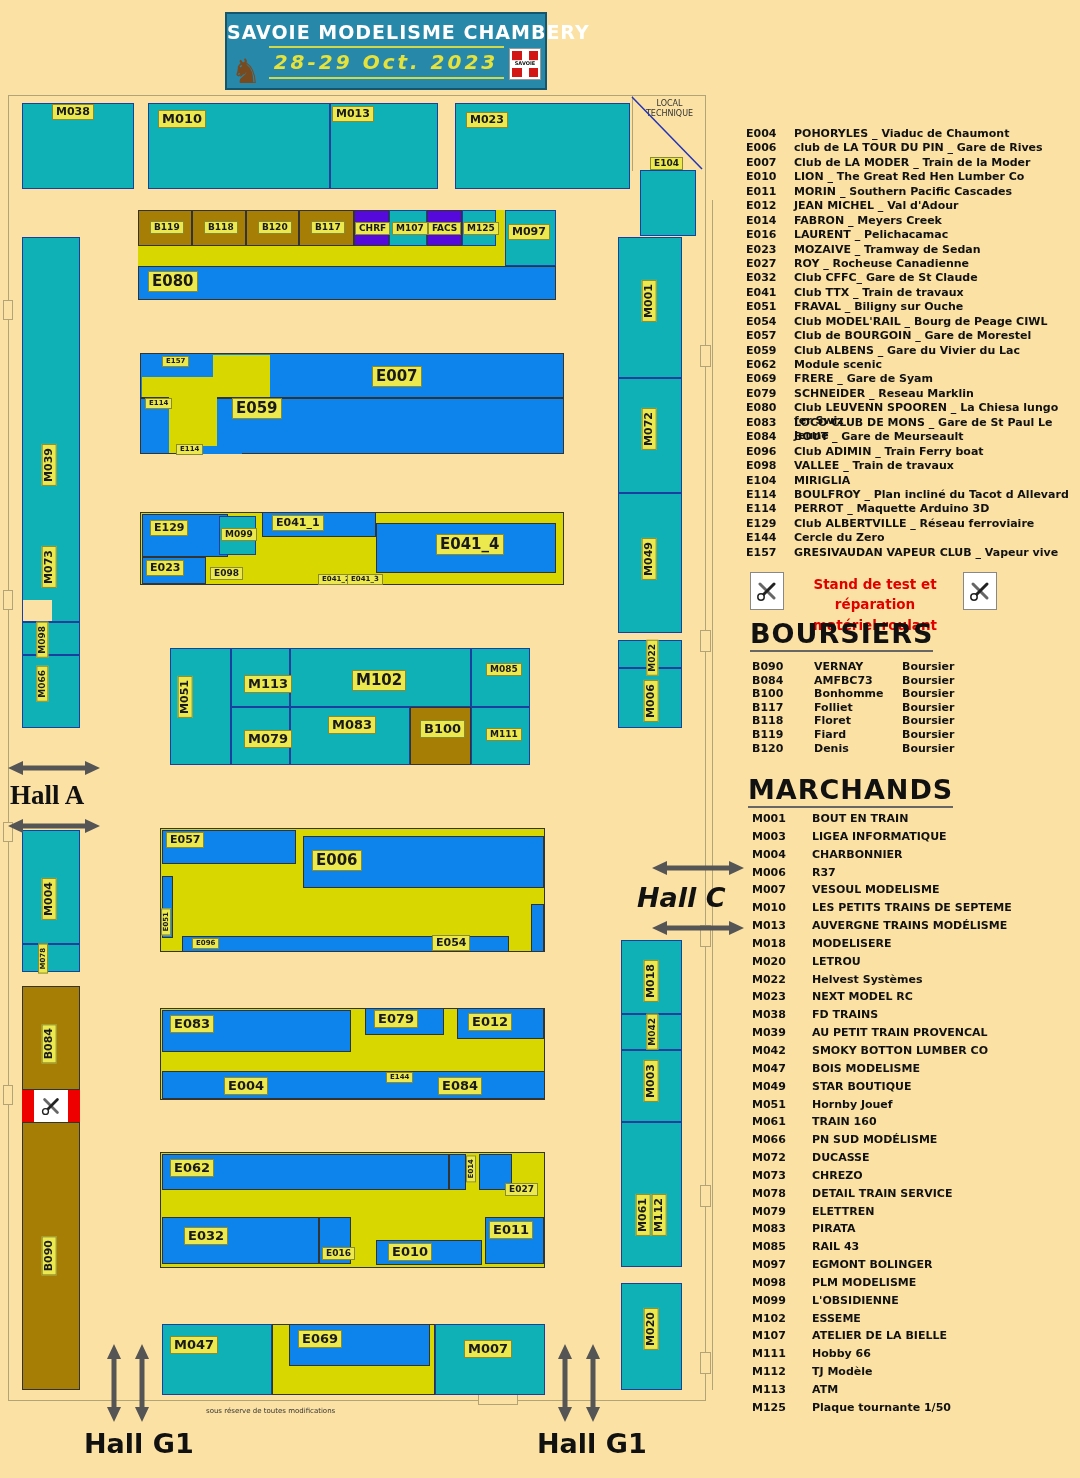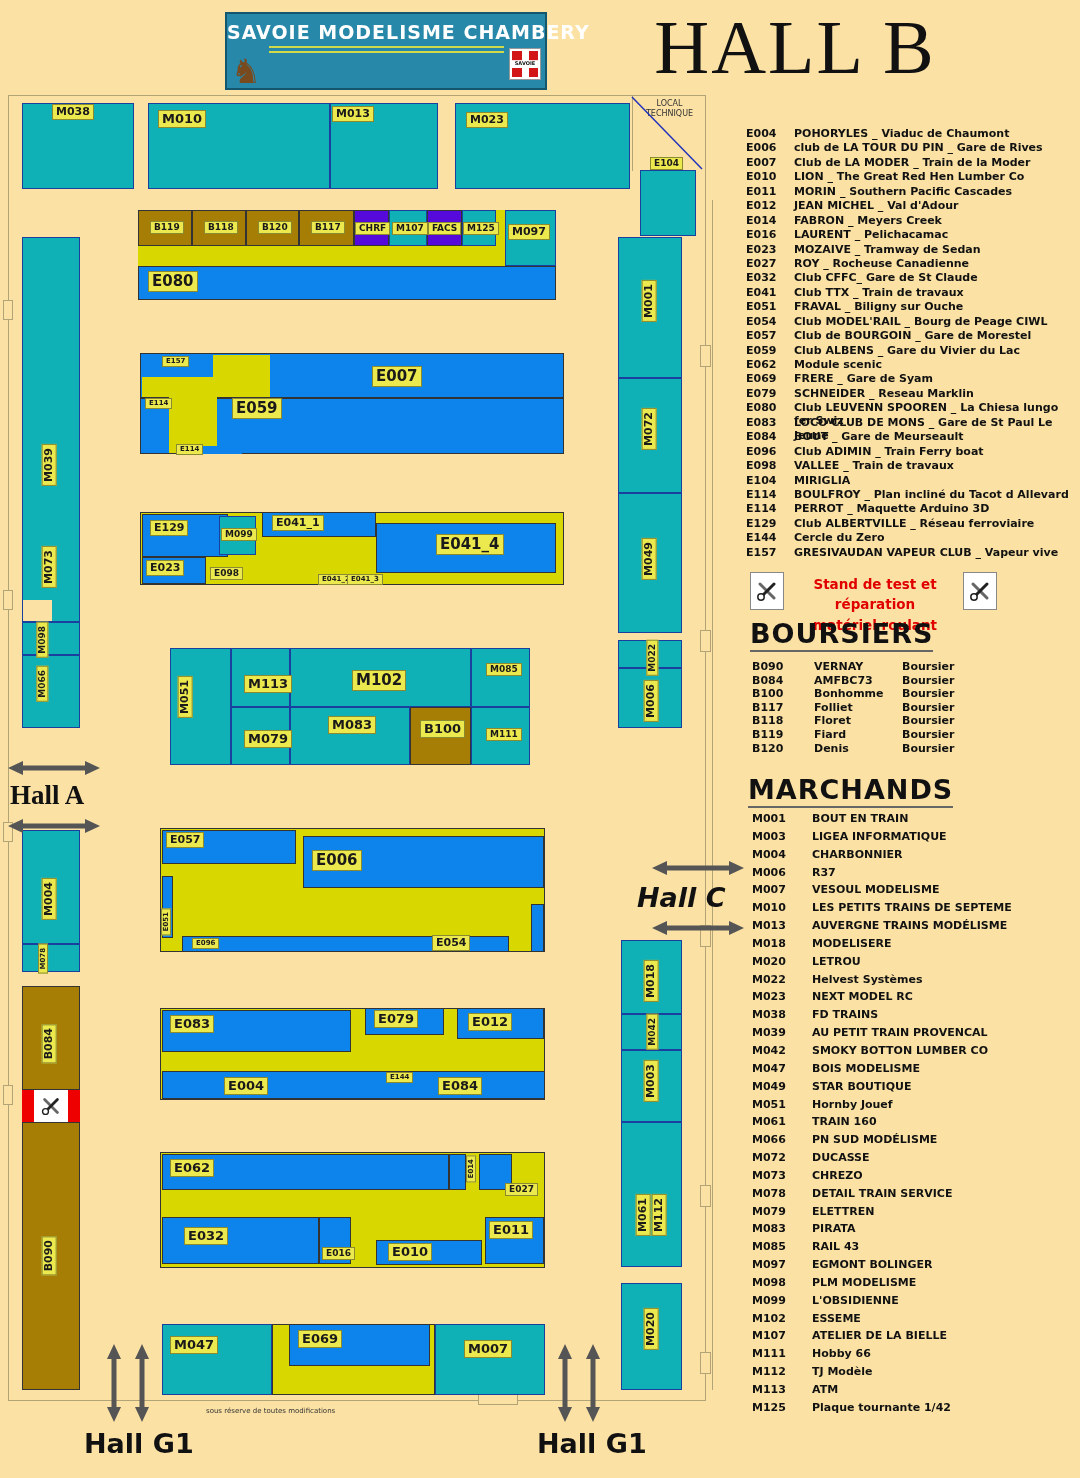--- a/index.html
+++ b/index.html
@@ -53,32 +53,32 @@
   svg{display:block;}
 </style>
 </head>
 <body>
 
 <div class="page">
 
   <div class="banner">
     <div class="banner-title">SAVOIE MODELISME CHAMBERY</div>
     <div class="banner-line"></div>
+    <div class="banner-dates">28-29 Oct. 2023</div>
     <div class="banner-line"></div>
     <div class="knight">♞</div>
     <div class="savoie">
       <div class="red">
         <div class="cv"></div>
           <div class="ch"></div>
       </div>
       <div class="txt">SAVOIE</div>
     </div>
   </div>
 
-  <div class="hallb">HALL B</div>
 
   <div class="wall" style="left:8px;top:95px;width:698px;height:1306px;"></div>
   <div class="wall" style="left:712px;top:200px;width:0px;height:1190px;border-right:none;border-top:none;border-bottom:none;"></div>
   <div class="door" style="left:700px;top:345px;width:11px;height:22px;"></div>
   <div class="door" style="left:700px;top:630px;width:11px;height:22px;"></div>
   <div class="door" style="left:700px;top:925px;width:11px;height:22px;"></div>
   <div class="door" style="left:700px;top:1185px;width:11px;height:22px;"></div>
   <div class="door" style="left:700px;top:1352px;width:11px;height:22px;"></div>
   <div class="door" style="left:3px;top:300px;width:10px;height:20px;"></div>
   <div class="door" style="left:3px;top:590px;width:10px;height:20px;"></div>
@@ -699,17 +699,17 @@
         <span class="name">TJ Modèle</span>
       </div>
 
       <div class="row mar-row">
         <span class="code">M113</span>
         <span class="name">ATM</span>
       </div>
 
       <div class="row mar-row">
         <span class="code">M125</span>
-        <span class="name">Plaque tournante 1/42</span>
+        <span class="name">Plaque tournante 1/50</span>
       </div>
     </div>
 
 </div>
 
 </body></html>

